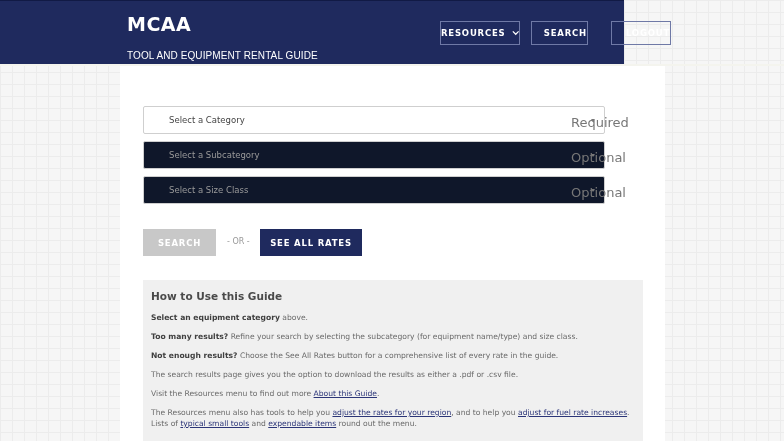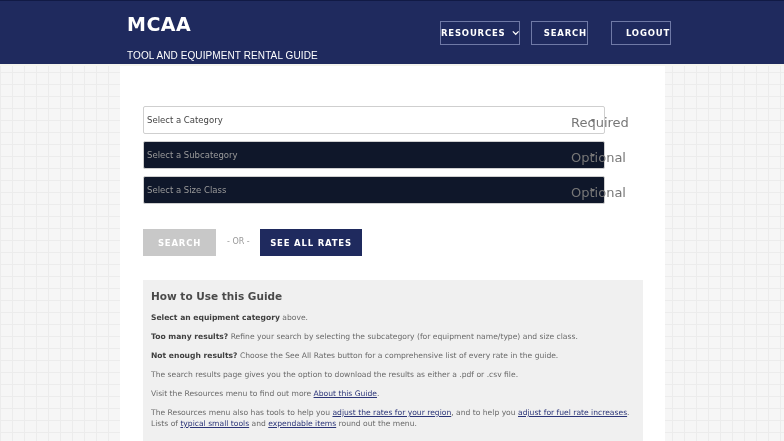--- a/index.html
+++ b/index.html
@@ -7,21 +7,21 @@
   body {
     font-family: "DejaVu Sans", sans-serif;
     background-color: #f6f6f6;
     background-image:
       linear-gradient(#ececec 1px, transparent 1px),
       linear-gradient(90deg, #ececec 1px, transparent 1px);
     background-size: 12px 12px;
     position: relative;
   }
   .header {
-    position: absolute; left: 0; top: 0; width: 784px; height: 64px;
+    position: absolute; left: 0; top: 0; width: 624px; height: 64px;
     background: #1f2a5e;
     border-top: 1px solid #111a45;
   }
   .header-rule {
     position: absolute; left: 0; top: 64px; width: 784px; height: 2px;
     background: #f4f4ee;
   }
   .logo { position: absolute; left: 127px; top: 13px; color: #fff; }
   .logo-mark {
     font-family: "DejaVu Sans", sans-serif; font-weight: bold;
@@ -50,21 +50,21 @@
   }
   .title {
     position: absolute; left: 22px; top: 11px;
     font-family: "DejaVu Sans", sans-serif; font-weight: bold;
     font-size: 12px; color: #4a4a4a; letter-spacing: 0.2px;
   }
   .select {
     position: absolute; left: 23px; width: 462px; height: 28px;
     border: 1px solid #cfcfcf; border-radius: 2px;
     font-family: "DejaVu Sans", sans-serif; font-size: 8.5px;
-    display: flex; align-items: center; padding-left: 3px; cursor: pointer;
+    display: flex; align-items: center; padding-left: 25px; cursor: pointer;
   }
   .select.active { background: #fff; color: #444; }
   .select.disabled { background: #0f172a; color: #9a9a9a; }
   .select .caret {
     position: absolute; right: 9px; top: 12px;
     width: 0; height: 0;
     border-left: 2px solid transparent; border-right: 2px solid transparent;
     border-top: 3px solid #777;
   }
   .sel1 { top: 40px; }

